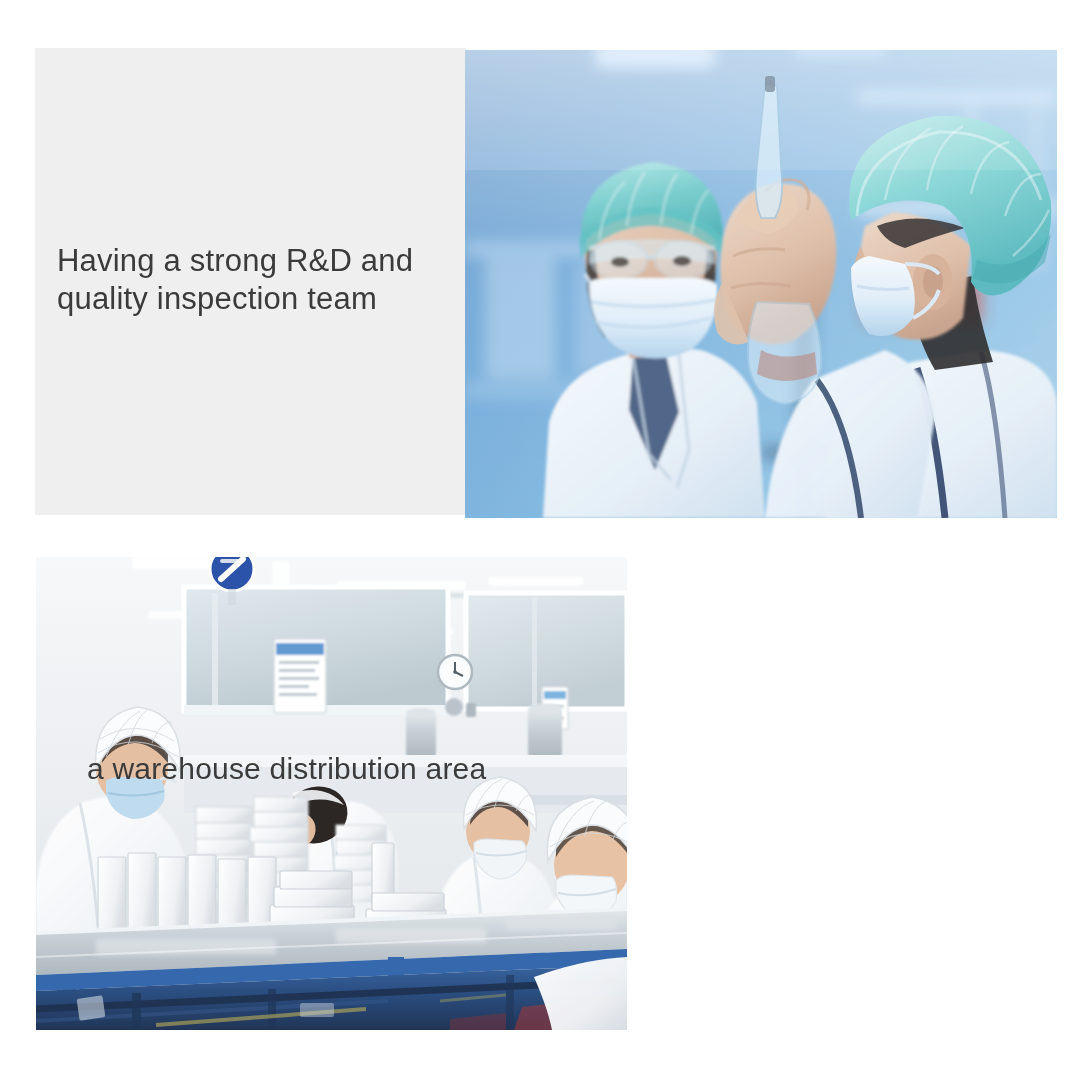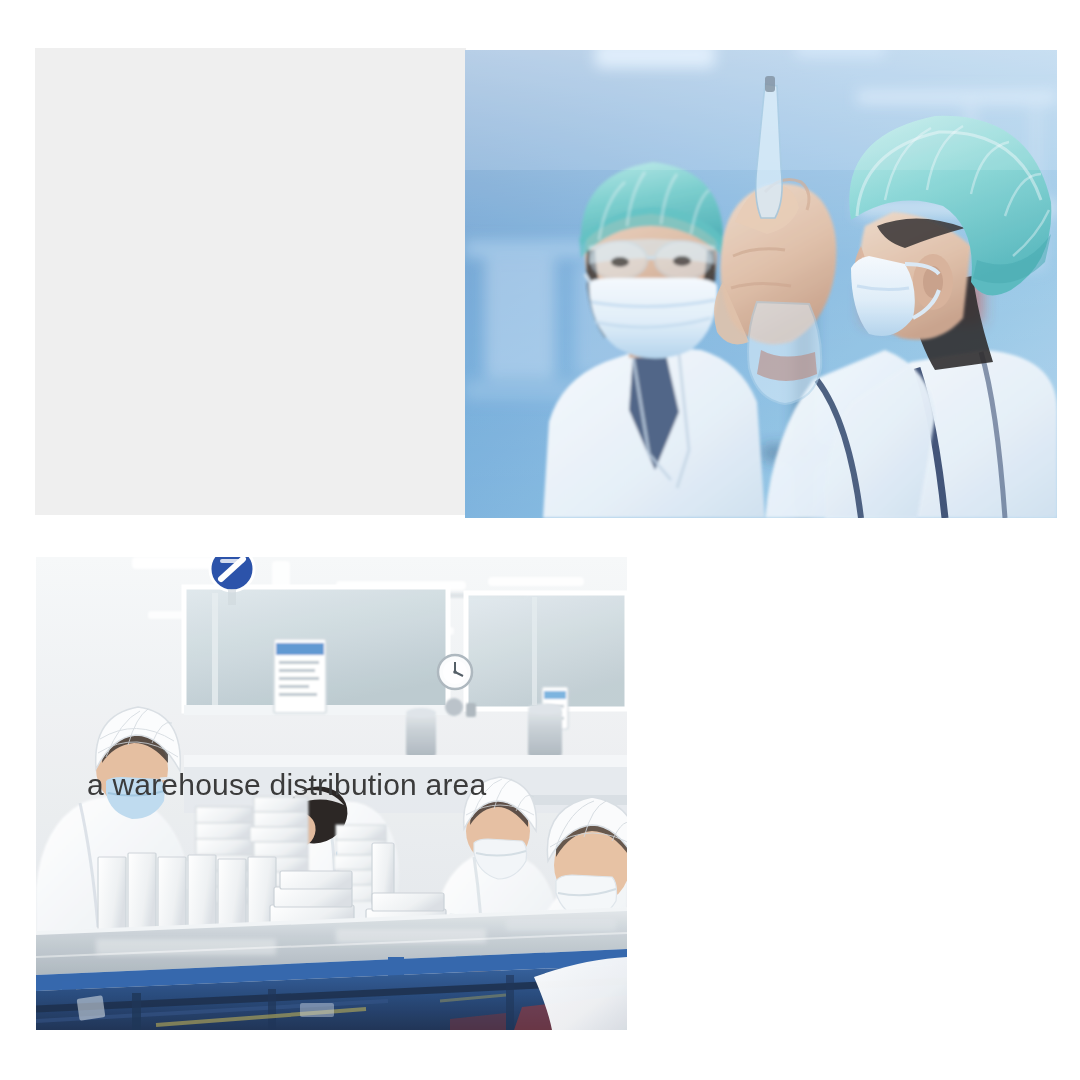--- a/index.html
+++ b/index.html
@@ -45,36 +45,37 @@
     position:absolute;left:0;top:0;width:591px;height:473px;
     overflow:hidden;background:#d8dde2;
   }
   .caption-bottom{
     position:absolute;left:51px;top:193px;width:400px;
     color:#3b3b3b;
     font-size:30px;
     line-height:38px;
     letter-spacing:0.2px;
     font-weight:400;
-    margin-top:16px;
   }
   .caption-bottom .line{display:block;white-space:nowrap;}
 
   svg{display:block;}
 </style>
 </head>
 <body>
 
 <div class="page">
 
   <div class="section-top">
 
     <div class="panel-gray-top"></div>
 
     <div class="caption-top">
+      <span class="line">Having a strong R&amp;D and</span>
+      <span class="line">quality inspection team</span>
     </div>
 
     <div class="photo-top">
       <svg width="592" height="468" viewBox="0 0 592 468" preserveAspectRatio="xMidYMid slice">
         <defs>
           <linearGradient id="labBg" x1="0" y1="0" x2="1" y2="1">
             <stop offset="0%" stop-color="#4f87bf"></stop>
             <stop offset="35%" stop-color="#6ea8d8"></stop>
             <stop offset="70%" stop-color="#8fc3e4"></stop>
             <stop offset="100%" stop-color="#b6d8ee"></stop>

